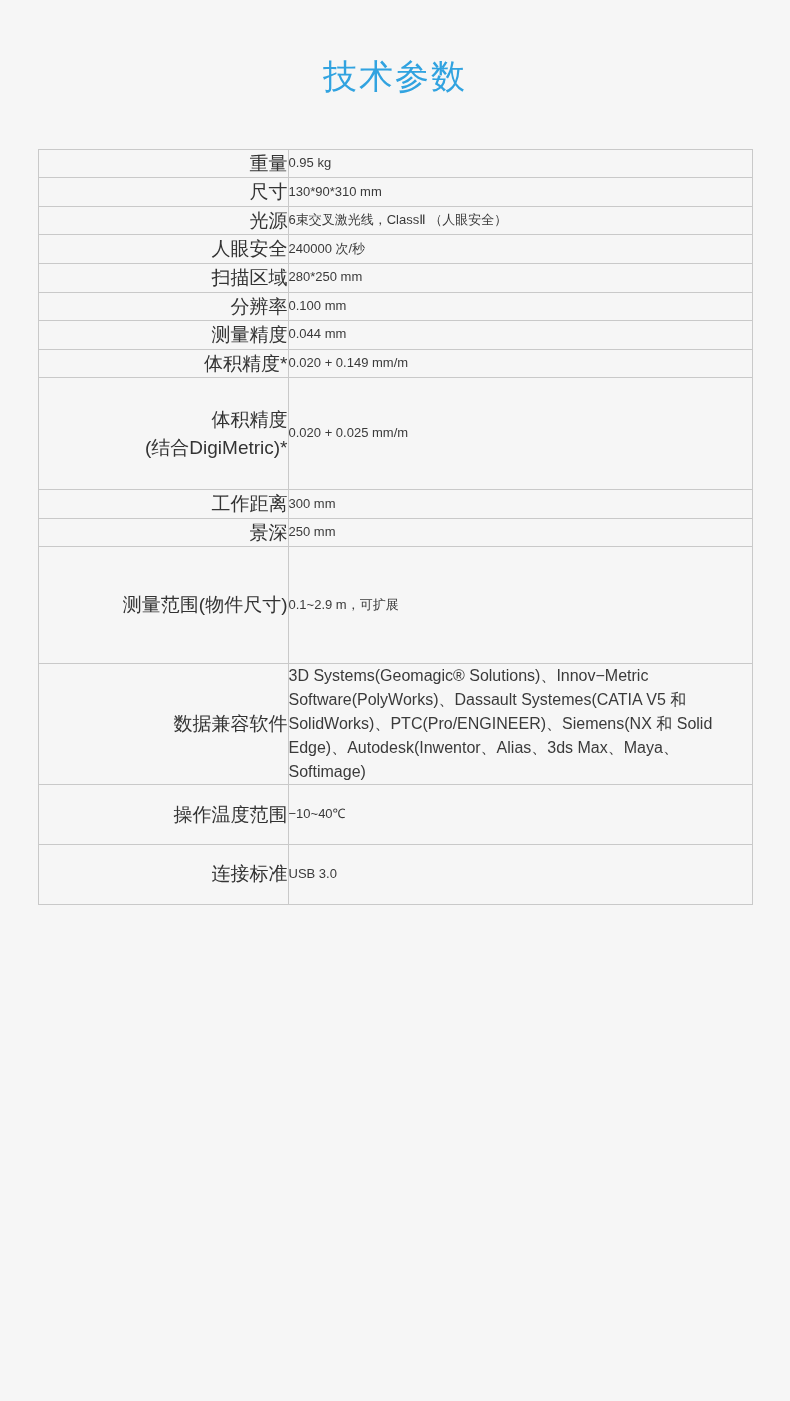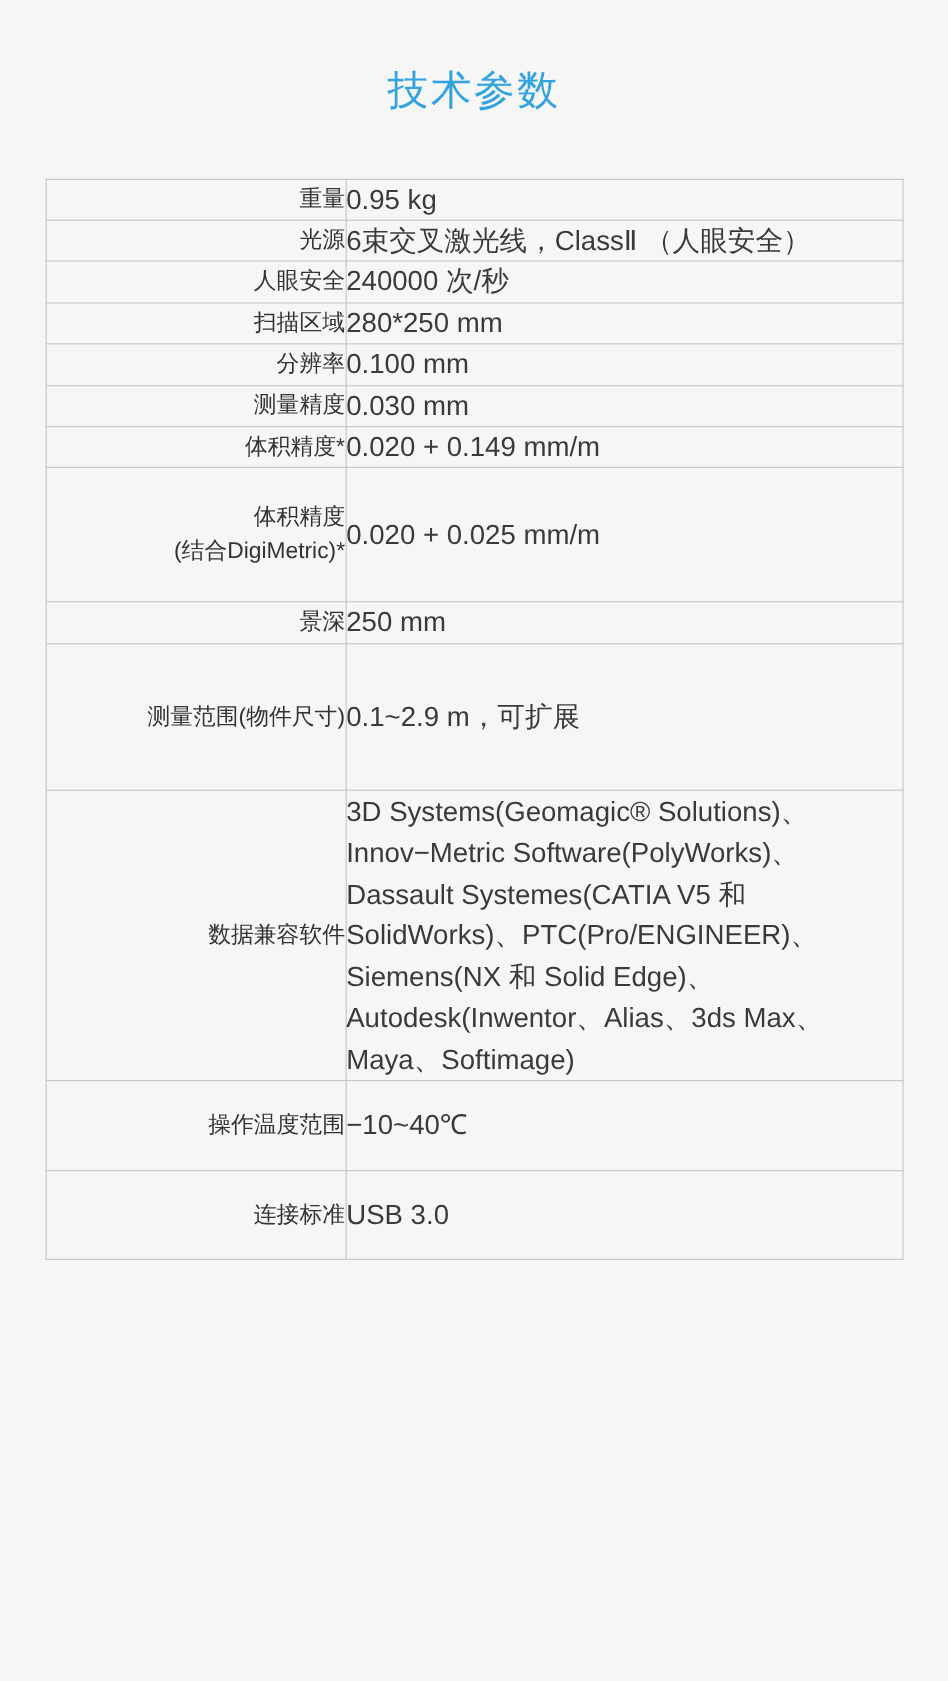--- a/index.html
+++ b/index.html
@@ -48,27 +48,27 @@
   .cell-label {
     text-align: right;
     padding: 14px 18px 14px 10px;
     font-size: 19px;
     color: #333333;
     line-height: 1.45;
   }
   .cell-value {
     text-align: left;
     padding: 14px 12px 14px 14px;
-    font-size: 23px;
+    font-size: 13px;
     color: #3a3a3a;
     line-height: 1.45;
     word-break: break-word;
   }
   .cell-value.small {
-    font-size: 23px;
+    font-size: 16px;
     line-height: 1.5;
   }
   .tall .cell-label,
   .tall .cell-value {
     padding-top: 28px;
     padding-bottom: 28px;
   }
   .xtall .cell-label,
   .xtall .cell-value {
     padding-top: 44px;
@@ -91,20 +91,24 @@
       <col class="label-col">
       <col class="value-col">
     </colgroup>
     <tbody>
 
       <tr>
         <td class="cell-label">重量</td>
         <td class="cell-value">0.95 kg</td>
       </tr>
 
+      <tr>
+        <td class="cell-label">尺寸</td>
+        <td class="cell-value">130*90*310 mm</td>
+      </tr>
 
       <tr>
         <td class="cell-label">光源</td>
         <td class="cell-value">6束交叉激光线，ClassⅡ （人眼安全）</td>
       </tr>
 
       <tr>
         <td class="cell-label">人眼安全</td>
         <td class="cell-value">240000 次/秒</td>
       </tr>
@@ -114,35 +118,39 @@
         <td class="cell-value">280*250 mm</td>
       </tr>
 
       <tr>
         <td class="cell-label">分辨率</td>
         <td class="cell-value">0.100 mm</td>
       </tr>
 
       <tr>
         <td class="cell-label">测量精度</td>
-        <td class="cell-value">0.030 mm</td>
+        <td class="cell-value">0.044 mm</td>
       </tr>
 
       <tr>
         <td class="cell-label">体积精度*</td>
         <td class="cell-value">0.020 + 0.149 mm/m</td>
       </tr>
 
 
       <tr class="tall">
         <td class="cell-label" style="white-space: pre-line;">体积精度
 (结合DigiMetric)*</td>
         <td class="cell-value">0.020 + 0.025 mm/m</td>
       </tr>
 
+      <tr>
+        <td class="cell-label">工作距离</td>
+        <td class="cell-value">300 mm</td>
+      </tr>
 
       <tr>
         <td class="cell-label">景深</td>
         <td class="cell-value">250 mm</td>
       </tr>
 
       <tr class="xtall">
         <td class="cell-label">测量范围(物件尺寸)</td>
         <td class="cell-value">0.1~2.9 m，可扩展</td>
       </tr>

